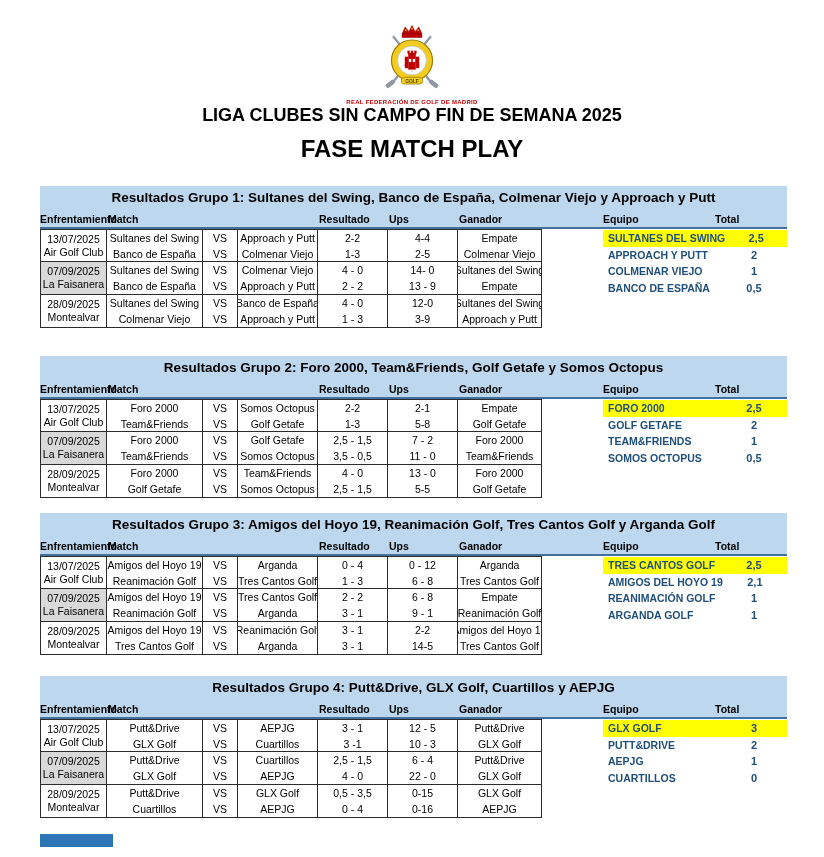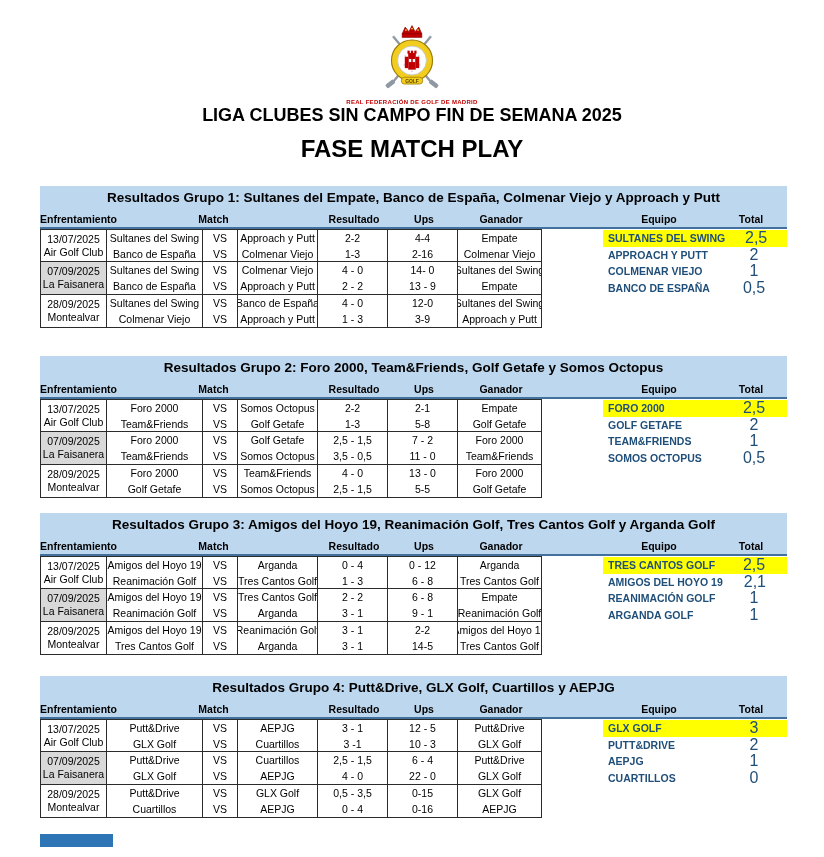--- a/index.html
+++ b/index.html
@@ -10,21 +10,21 @@
   
   .logo-wrap { position:absolute; top:24px; left:0; width:100%; text-align:center; }
   .org-name { font-size:6px; font-weight:bold; color:#C00000; letter-spacing:.3px; margin-top:1px; }
   .title1 { position:absolute; top:105px; left:0; width:100%; text-align:center; font-size:18px; font-weight:bold; }
   .title2 { position:absolute; top:135px; left:0; width:100%; text-align:center; font-size:24px; font-weight:bold; }
 
   
   .group { position:absolute; left:40px; width:747px; }
   .band { background:#BDD7EE; height:24px; line-height:24px; text-align:center; font-weight:bold; font-size:13.5px; }
   .colhead { background:#BDD7EE; height:19px; display:flex; align-items:center; font-weight:bold; font-size:10.5px; border-bottom:2px solid #41719C; }
-  .ch { text-align:center; }
+  .ch { }
   .ch-enf { width:68px; text-align:left; white-space:nowrap; }
   .ch-match { width:211px; }
   .ch-res { width:70px; }
   .ch-ups { width:70px; }
   .ch-gan { width:84px; }
   .ch-gap { width:60px; }
   .ch-equipo { width:112px; }
   .ch-total { width:72px; }
 
   .group-body { position:relative; height:101px; }
@@ -38,21 +38,21 @@
   .c.last { border-right:none; }
   .c.rb { border-bottom:1px solid #2b2b2b; }
   .datec { grid-row:span 2; flex-direction:column; line-height:1.25; }
   .datec.shaded { background:#D9D9D9; }
 
   
   .standings { position:absolute; left:563px; top:1px; width:184px; }
   .st-row { display:flex; align-items:center; height:16.5px; }
   .st-row.hl { background:#FFFF00; }
   .st-name { flex:1; padding-left:5px; font-size:10.5px; font-weight:bold; color:#1F4E79; white-space:nowrap; }
-  .st-total { width:66px; text-align:center; font-size:16px; font-weight:normal; color:#1F4E79; }
+  .st-total { width:66px; text-align:center; font-size:11px; font-weight:bold; color:#1F4E79; }
 
   .footer-bar { position:absolute; left:40px; top:834px; width:73px; height:13px; background:#2E75B6; }
 </style>
 </head>
 <body>
 
 <div class="page">
 
   <div class="logo-wrap">
     <svg width="76" height="70" viewBox="0 0 100 92">
@@ -84,21 +84,21 @@
       <text x="50" y="77" font-size="6.5" font-weight="bold" text-anchor="middle" fill="#5b4a00">GOLF</text>
     </svg>
     <div class="org-name">REAL FEDERACIÓN DE GOLF DE MADRID</div>
   </div>
 
   <div class="title1">LIGA CLUBES SIN CAMPO FIN DE SEMANA 2025</div>
   <div class="title2">FASE MATCH PLAY</div>
 
   <div id="groups">
   <section class="group" style="top: 186px;">
-    <div class="band">Resultados Grupo 1: Sultanes del Empate, Banco de España, Colmenar Viejo y Approach y Putt</div>
+    <div class="band">Resultados Grupo 1: Sultanes del Swing, Banco de España, Colmenar Viejo y Approach y Putt</div>
     <div class="colhead">
       <span class="ch ch-enf">Enfrentamiento</span>
       <span class="ch ch-match">Match</span>
       <span class="ch ch-res">Resultado</span>
       <span class="ch ch-ups">Ups</span>
       <span class="ch ch-gan">Ganador</span>
       <span class="ch ch-gap"></span>
       <span class="ch ch-equipo">Equipo</span>
       <span class="ch ch-total">Total</span>
     </div>
@@ -111,21 +111,21 @@
             <div class="c">Sultanes del Swing</div>
             <div class="c">VS</div>
             <div class="c">Approach y Putt</div>
             <div class="c">2-2</div>
             <div class="c">4-4</div>
             <div class="c last">Empate</div>
             <div class="c rb">Banco de España</div>
             <div class="c rb">VS</div>
             <div class="c rb">Colmenar Viejo</div>
             <div class="c rb">1-3</div>
-            <div class="c rb">2-16</div>
+            <div class="c rb">2-5</div>
             <div class="c last rb">Colmenar Viejo</div>
             <div class="c datec shaded rb">
               <div class="">07/09/2025</div>
               <div class="">La Faisanera</div>
             </div>
             <div class="c">Sultanes del Swing</div>
             <div class="c">VS</div>
             <div class="c">Colmenar Viejo</div>
             <div class="c">4 - 0</div>
             <div class="c">14- 0</div>

